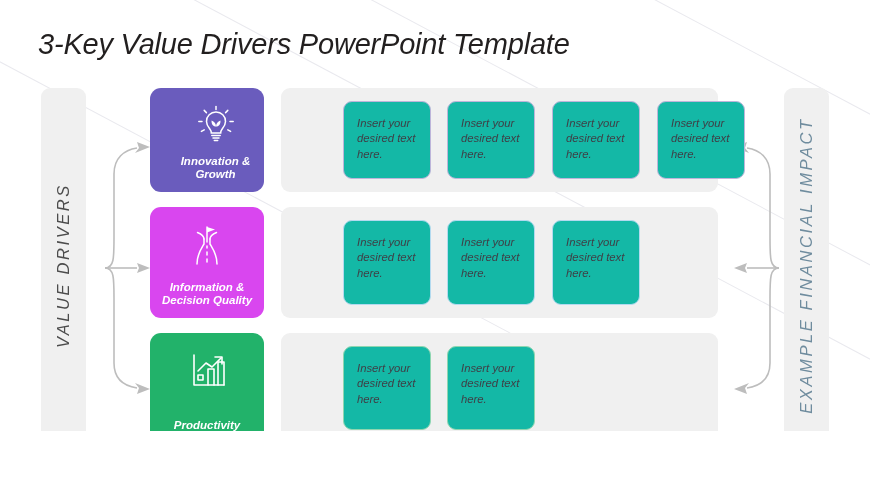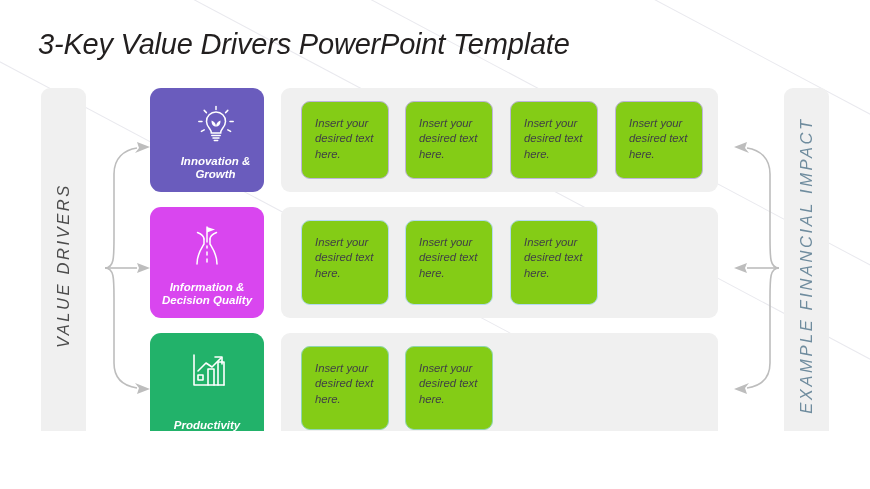--- a/index.html
+++ b/index.html
@@ -94,25 +94,26 @@
     position:absolute;left:281px;width:437px;
     background:#f0f0f0;border-radius:9px;
   }
   #trk0{top:88px;height:104px;}
   #trk1{top:207px;height:111px;}
   #trk2{top:333px;height:110px;}
 
   
   .card{
     position:absolute;
-    background:#84cc16;
+    background:#14b8a6;
     border-radius:9px;
     box-sizing:border-box;
     border:1.4px solid #bdb5da;
     padding:14px 11px 0 13px;
+    margin-left:42px;
   }
   .card .ctxt{
     font-size:11.3px;line-height:15.4px;color:#3f3f46;
     font-family:"Liberation Sans", sans-serif;
     white-space:pre-line;
   }
   .row0 .card{border-color:#bdb5da;}
   .row1 .card{border-color:#b3daef;}
   .row2 .card{border-color:#8ed6b0;}
 </style>

